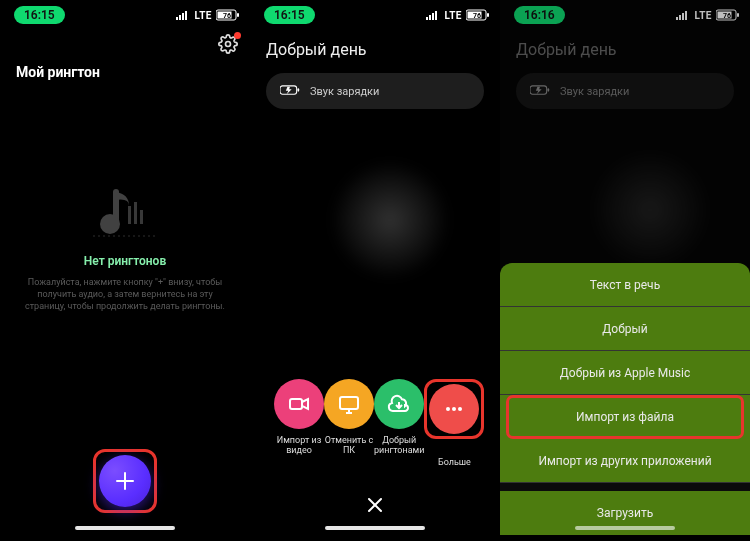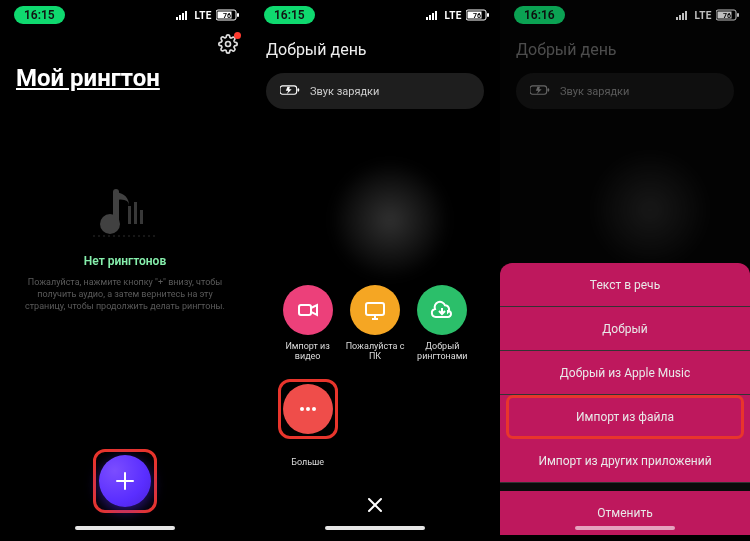--- a/index.html
+++ b/index.html
@@ -56,24 +56,23 @@
     justify-content:flex-end;
     padding: 4px 12px 0 12px;
     height: 24px;
   }
   .gear-wrap { position:relative; }
   .notif-dot {
     position:absolute; top:-2px; right:-3px;
     width:7px; height:7px; border-radius:50%; background:#ff3b30;
   }
   .title-large {
-    font-size: 24px;
+    font-size: 14px;
     font-weight: 700;
     padding: 10px 16px 4px 16px;
-    text-decoration: underline;
   }
   .greeting {
     font-size: 16px;
     font-weight: 400;
     padding: 10px 16px 10px 16px;
     color: #eee;
   }
   .greeting.dim { color: #666; }
 
   
@@ -144,21 +143,21 @@
     width: 120px; height: 120px;
     border-radius: 50%;
     background: radial-gradient(circle, rgba(90,90,90,0.55), rgba(0,0,0,0) 70%);
     filter: blur(6px);
   }
   .action-grid {
     position:absolute;
     left:0; right:0;
     bottom: 68px;
     display:grid;
-    grid-template-columns: 1fr 1fr 1fr;
+    grid-template-columns: 1fr 1fr 1fr 1fr;
     row-gap: 18px;
     column-gap: 0px;
     padding: 0 24px;
     justify-items:center;
   }
   .action-item { text-align:center; }
   .action-circle {
     width:50px; height:50px;
     border-radius:50%;
     display:flex; align-items:center; justify-content:center;
@@ -178,21 +177,21 @@
   }
 
   
   .dim-overlay {
     position:absolute; inset:0;
     background: rgba(0,0,0,0.25);
   }
   .sheet {
     position:absolute;
     left:0; right:0; bottom:0;
-    background:#be185d;
+    background:#4d7c0f;
     border-top-left-radius: 12px;
     border-top-right-radius: 12px;
     overflow:hidden;
   }
   .sheet-item {
     height:44px;
     display:flex;
     align-items:center;
     justify-content:center;
     font-size:12px;
@@ -337,21 +336,21 @@
       <div class="action-label">Импорт из видео</div>
     </div>
     <div class="action-item">
       <div class="action-circle c-orange">
         <svg width="24" height="24" viewBox="0 0 24 24" fill="none" stroke="#fff" stroke-width="2">
             <rect x="3" y="5" width="18" height="12" rx="2"></rect>
             <line x1="9" y1="21" x2="15" y2="21"></line>
             <line x1="12" y1="17" x2="12" y2="21"></line>
           </svg>
       </div>
-      <div class="action-label">Пожалуйста с ПК</div>
+      <div class="action-label">Отменить с ПК</div>
     </div>
     <div class="action-item">
       <div class="action-circle c-green">
         <svg width="24" height="24" viewBox="0 0 24 24" fill="none" stroke="#fff" stroke-width="2">
             <path d="M18 14a4 4 0 0 0-3-6.7A5 5 0 0 0 5 11a4 4 0 0 0 1 7.9h12a3 3 0 0 0 0-6z"></path>
             <path d="M12 10v6"></path>
             <path d="M9 13l3 3 3-3"></path>
           </svg>
       </div>
       <div class="action-label">Добрый рингтонами</div>
@@ -421,17 +420,17 @@
 
   <div class="dim-overlay"></div>
 
   <div class="sheet">
     <div class="sheet-item">Текст в речь</div>
     <div class="sheet-item">Добрый</div>
     <div class="sheet-item">Добрый из Apple Music</div>
     <div class="sheet-item highlighted">Импорт из файла</div>
     <div class="sheet-item">Импорт из других приложений</div>
     <div class="sheet-gap"></div>
-    <div class="sheet-item">Отменить</div>
+    <div class="sheet-item">Загрузить</div>
   </div>
 
   <div class="home-indicator faint"></div>
 </div>
 
 </body></html>

